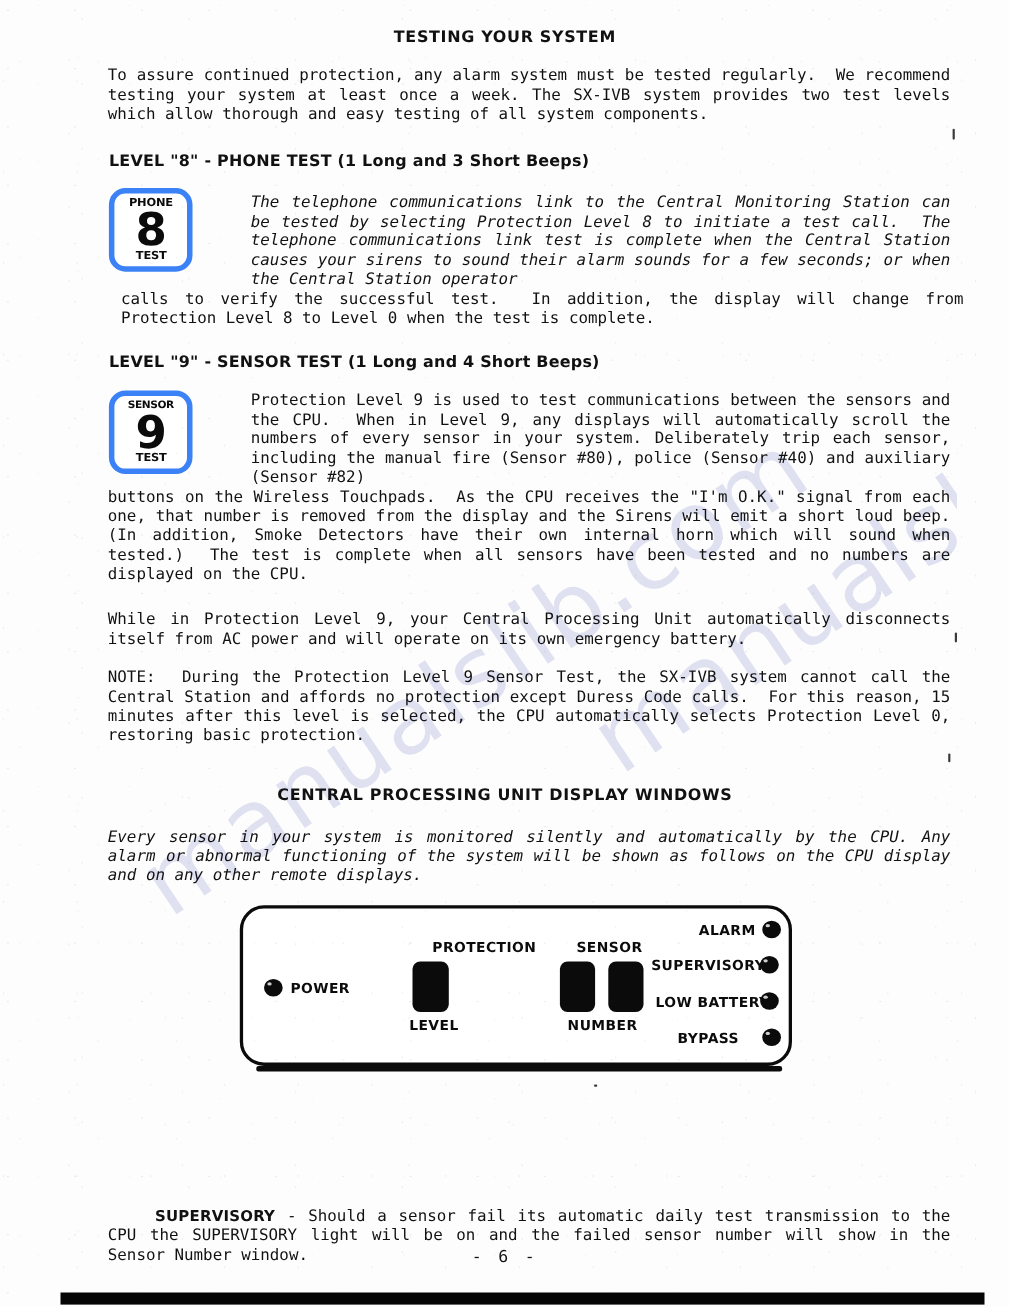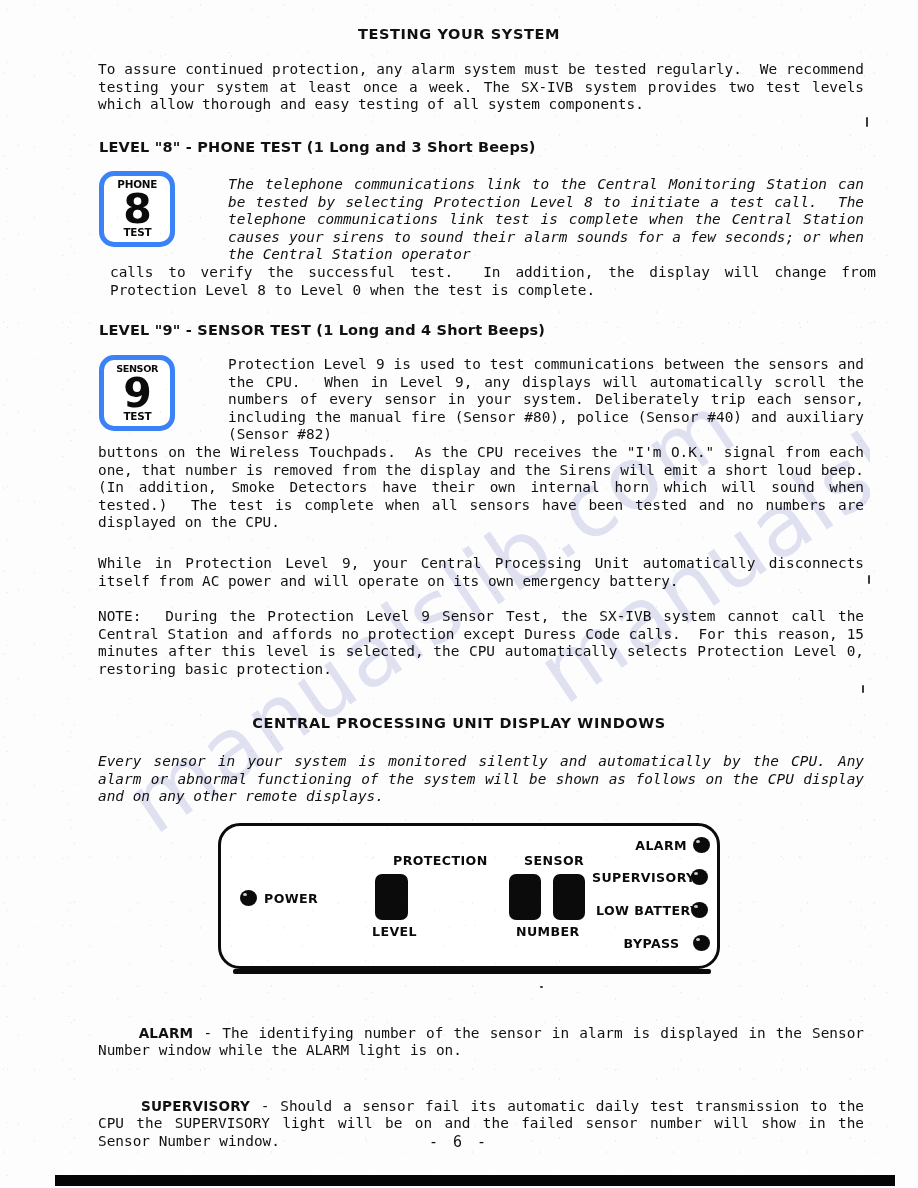--- a/index.html
+++ b/index.html
@@ -277,27 +277,24 @@
 
     <div class="panel-txt" style="left:401px; top:12px; width:65px; text-align:right;">ALARM</div>
     <div class="led" style="left:472px; top:11px;"></div>
 
     <div class="panel-txt" style="left:371px; top:44px; width:95px; text-align:right;">SUPERVISORY</div>
     <div class="led" style="left:470px; top:43px;"></div>
 
     <div class="panel-txt" style="left:375px; top:77px; width:91px; text-align:right;">LOW BATTERY</div>
     <div class="led" style="left:470px; top:76px;"></div>
 
-    <div class="panel-txt" style="left:395px; top:110px; width:71px; text-align:center;">BYPASS</div>
+    <div class="panel-txt" style="left:395px; top:110px; width:71px; text-align:left;">BYPASS</div>
     <div class="led" style="left:472px; top:109px;"></div>
   </div>
 
-  <div class="t justify" style="left:98px; top:1007px; width:766px;">
-    <span class="lbl-bold">ALARM</span><span> - The identifying number of the sensor in alarm is displayed in the Sensor Number window while the ALARM light is on.</span>
-  </div>
 
   <div class="t justify" style="left:98px; top:1080px; width:766px;">
     <span class="lbl-bold">SUPERVISORY</span><span> - Should a sensor fail its automatic daily test transmission to the CPU the SUPERVISORY light will be on and the failed sensor number will show in the Sensor Number window.</span>
   </div>
 
   <div id="page-number">- 6 -</div>
   <div id="scan-edge-bar"></div>
 
   <div class="speck" style="left:866px; top:117px; width:2px; height:10px;"></div>
   <div class="speck" style="left:868px; top:575px; width:2px; height:9px;"></div>

